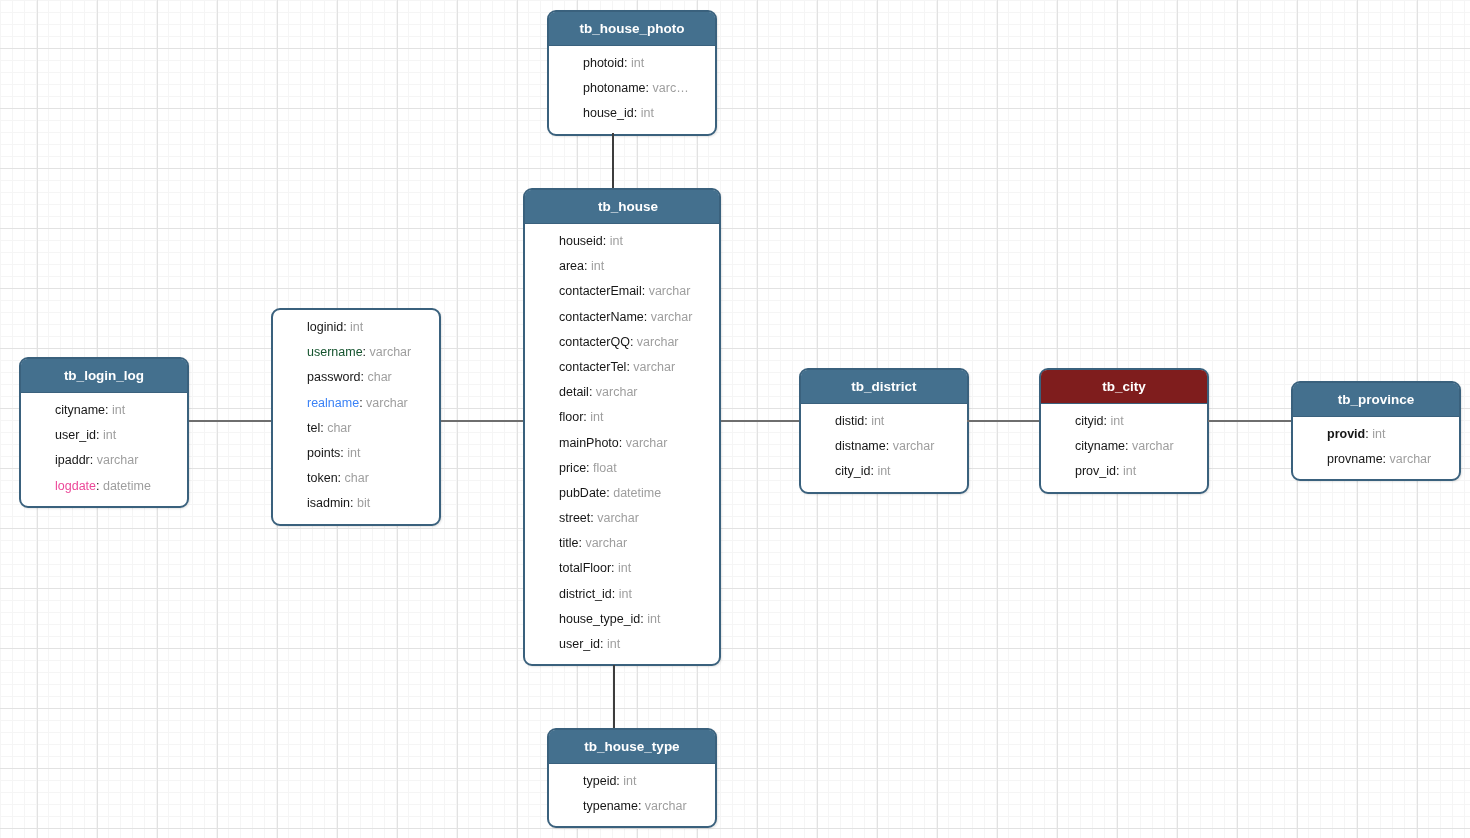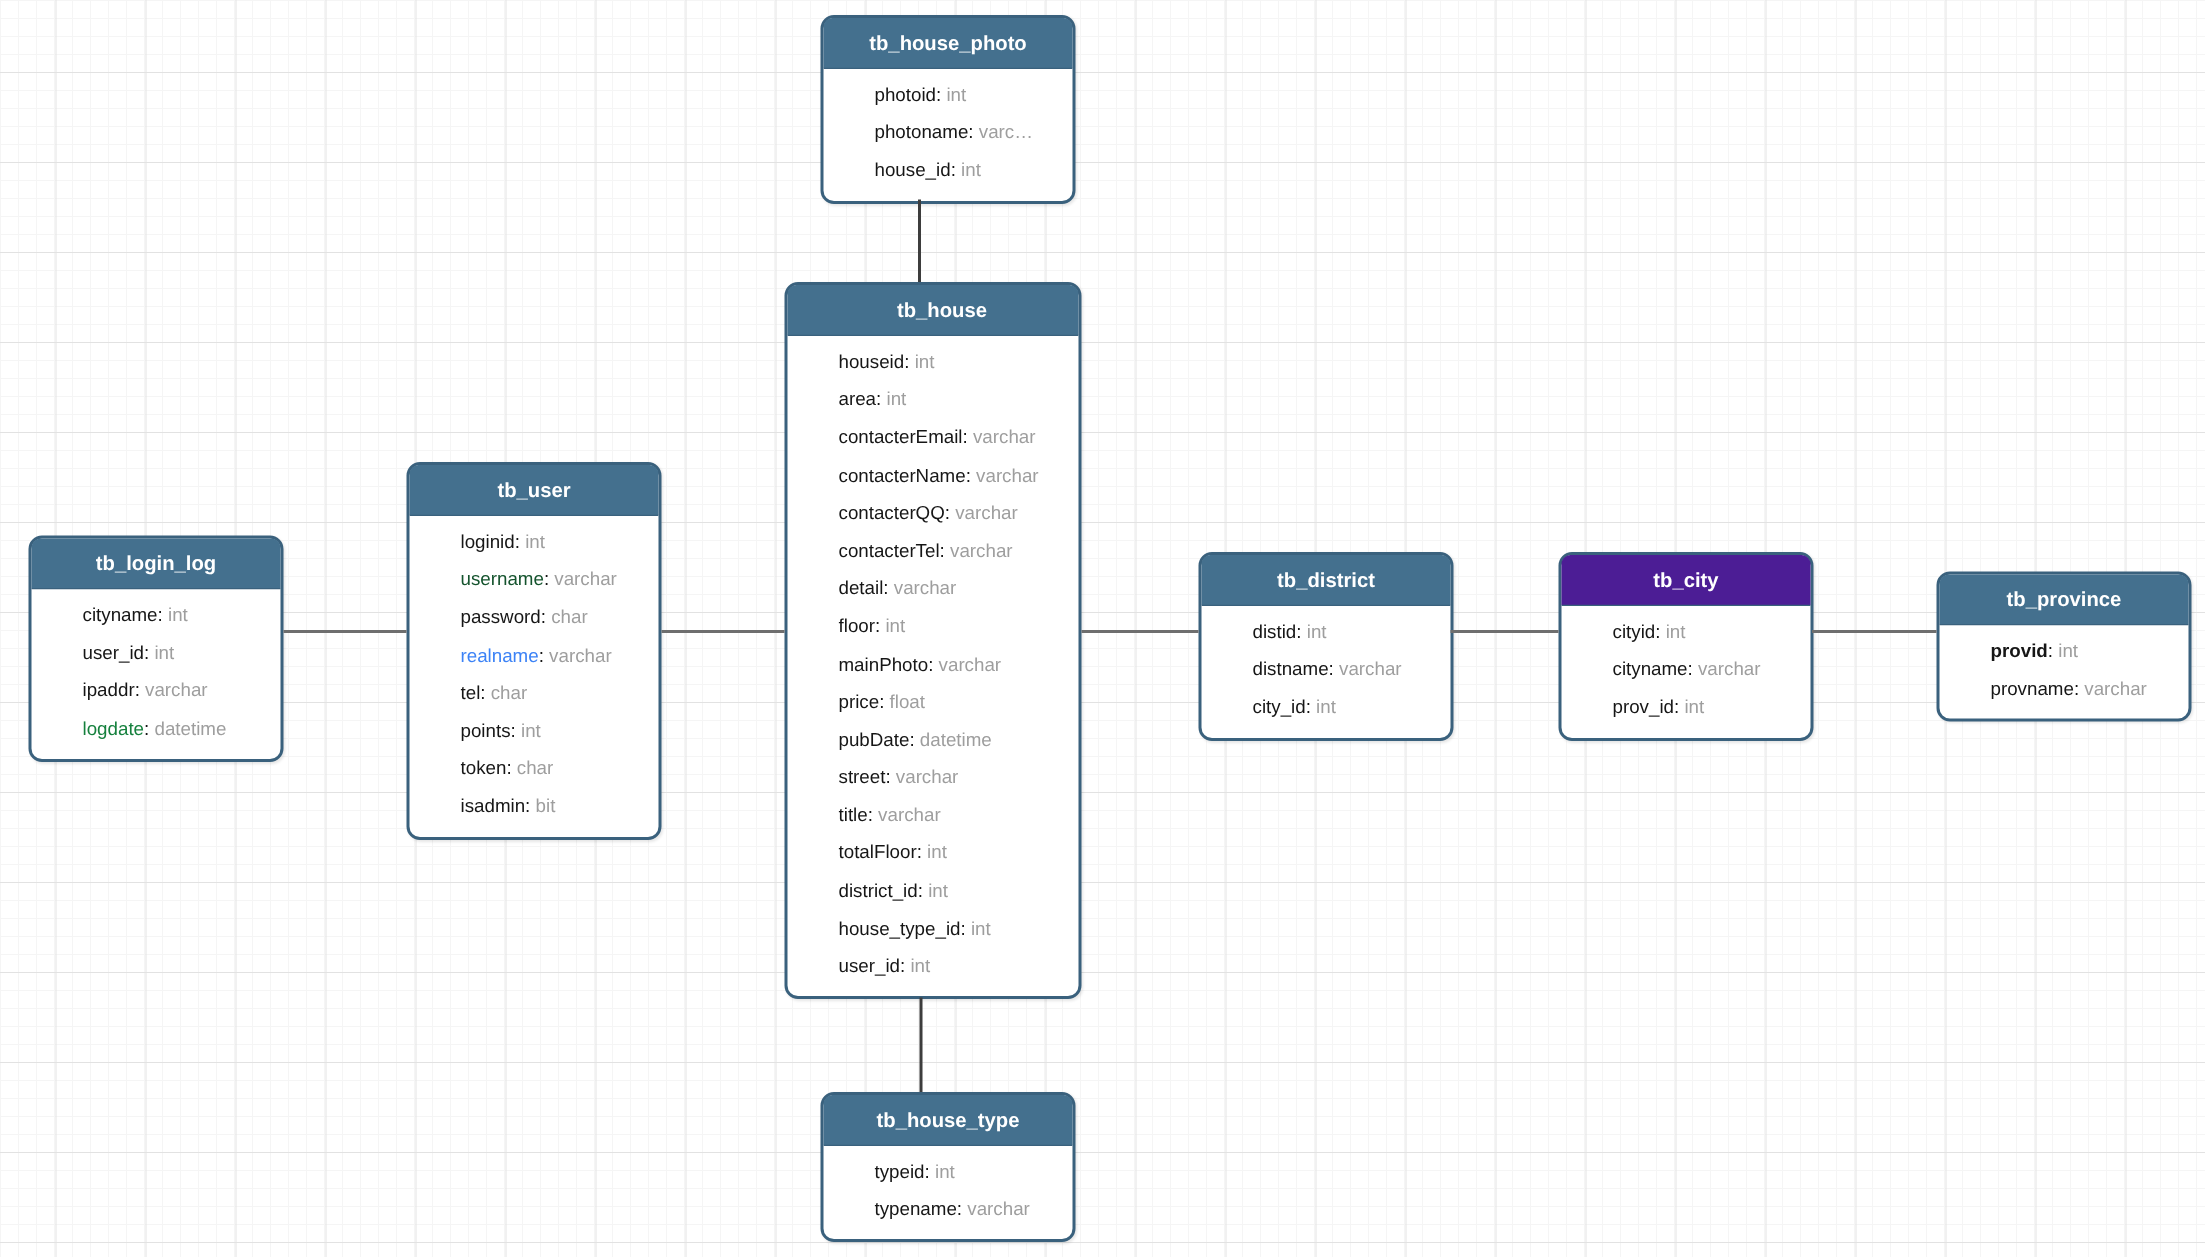--- a/index.html
+++ b/index.html
@@ -88,57 +88,54 @@
         <div class="table-row"><span class="field-name" style="color: rgb(22, 22, 22);">pubDate</span><span class="field-sep">: </span><span class="field-type" style="color: rgb(158, 158, 158);">datetime</span></div>
         <div class="table-row"><span class="field-name" style="color: rgb(22, 22, 22);">street</span><span class="field-sep">: </span><span class="field-type" style="color: rgb(158, 158, 158);">varchar</span></div>
         <div class="table-row"><span class="field-name" style="color: rgb(22, 22, 22);">title</span><span class="field-sep">: </span><span class="field-type" style="color: rgb(158, 158, 158);">varchar</span></div>
         <div class="table-row"><span class="field-name" style="color: rgb(22, 22, 22);">totalFloor</span><span class="field-sep">: </span><span class="field-type" style="color: rgb(158, 158, 158);">int</span></div>
         <div class="table-row"><span class="field-name" style="color: rgb(22, 22, 22);">district_id</span><span class="field-sep">: </span><span class="field-type" style="color: rgb(158, 158, 158);">int</span></div>
         <div class="table-row"><span class="field-name" style="color: rgb(22, 22, 22);">house_type_id</span><span class="field-sep">: </span><span class="field-type" style="color: rgb(158, 158, 158);">int</span></div>
         <div class="table-row"><span class="field-name" style="color: rgb(22, 22, 22);">user_id</span><span class="field-sep">: </span><span class="field-type" style="color: rgb(158, 158, 158);">int</span></div>
       </div>
   </div>
     <div class="table-node" style="left: 271px; top: 308px; width: 170px; border-color: rgb(58, 97, 125);">
-    <div class="table-header" style="background: rgb(68, 112, 142); border-bottom-color: rgb(58, 97, 125);">
-      <span class="table-title">tb_user</span>
-    </div>
     <div class="table-body">
         <div class="table-row"><span class="field-name" style="color: rgb(22, 22, 22);">loginid</span><span class="field-sep">: </span><span class="field-type" style="color: rgb(158, 158, 158);">int</span></div>
         <div class="table-row"><span class="field-name" style="color: #14532d; text-align: right;">username</span><span class="field-sep">: </span><span class="field-type" style="color: rgb(158, 158, 158);">varchar</span></div>
         <div class="table-row"><span class="field-name" style="color: rgb(22, 22, 22);">password</span><span class="field-sep">: </span><span class="field-type" style="color: rgb(158, 158, 158);">char</span></div>
         <div class="table-row"><span class="field-name" style="color: #3b82f6;">realname</span><span class="field-sep">: </span><span class="field-type" style="color: rgb(158, 158, 158);">varchar</span></div>
         <div class="table-row"><span class="field-name" style="color: rgb(22, 22, 22);">tel</span><span class="field-sep">: </span><span class="field-type" style="color: rgb(158, 158, 158);">char</span></div>
         <div class="table-row"><span class="field-name" style="color: rgb(22, 22, 22);">points</span><span class="field-sep">: </span><span class="field-type" style="color: rgb(158, 158, 158);">int</span></div>
         <div class="table-row"><span class="field-name" style="color: rgb(22, 22, 22);">token</span><span class="field-sep">: </span><span class="field-type" style="color: rgb(158, 158, 158);">char</span></div>
         <div class="table-row"><span class="field-name" style="color: rgb(22, 22, 22);">isadmin</span><span class="field-sep">: </span><span class="field-type" style="color: rgb(158, 158, 158);">bit</span></div>
       </div>
   </div>
     <div class="table-node" style="left: 19px; top: 357px; width: 170px; border-color: rgb(58, 97, 125);">
     <div class="table-header" style="background: rgb(68, 112, 142); border-bottom-color: rgb(58, 97, 125);">
       <span class="table-title">tb_login_log</span>
     </div>
     <div class="table-body">
         <div class="table-row"><span class="field-name" style="color: rgb(22, 22, 22);">cityname</span><span class="field-sep">: </span><span class="field-type" style="color: rgb(158, 158, 158);">int</span></div>
         <div class="table-row"><span class="field-name" style="color: rgb(22, 22, 22);">user_id</span><span class="field-sep">: </span><span class="field-type" style="color: rgb(158, 158, 158);">int</span></div>
         <div class="table-row"><span class="field-name" style="color: rgb(22, 22, 22);">ipaddr</span><span class="field-sep">: </span><span class="field-type" style="color: rgb(158, 158, 158);">varchar</span></div>
-        <div class="table-row"><span class="field-name" style="color: #15803d;">logdate</span><span class="field-sep">: </span><span class="field-type" style="color: rgb(158, 158, 158);">datetime</span></div>
+        <div class="table-row"><span class="field-name" style="color: #ec4899;">logdate</span><span class="field-sep">: </span><span class="field-type" style="color: rgb(158, 158, 158);">datetime</span></div>
       </div>
   </div>
     <div class="table-node" style="left: 799px; top: 368px; width: 170px; border-color: rgb(58, 97, 125);">
     <div class="table-header" style="background: rgb(68, 112, 142); border-bottom-color: rgb(58, 97, 125);">
       <span class="table-title">tb_district</span>
     </div>
     <div class="table-body">
         <div class="table-row"><span class="field-name" style="color: rgb(22, 22, 22);">distid</span><span class="field-sep">: </span><span class="field-type" style="color: rgb(158, 158, 158);">int</span></div>
         <div class="table-row"><span class="field-name" style="color: rgb(22, 22, 22);">distname</span><span class="field-sep">: </span><span class="field-type" style="color: rgb(158, 158, 158);">varchar</span></div>
         <div class="table-row"><span class="field-name" style="color: rgb(22, 22, 22);">city_id</span><span class="field-sep">: </span><span class="field-type" style="color: rgb(158, 158, 158);">int</span></div>
       </div>
   </div>
     <div class="table-node" style="left: 1039px; top: 368px; width: 170px; border-color: rgb(58, 97, 125);">
-    <div class="table-header" style="background: #4c1d95; border-bottom-color: rgb(58, 97, 125);">
+    <div class="table-header" style="background: #7f1d1d; border-bottom-color: rgb(58, 97, 125);">
       <span class="table-title">tb_city</span>
     </div>
     <div class="table-body">
         <div class="table-row"><span class="field-name" style="color: rgb(22, 22, 22);">cityid</span><span class="field-sep">: </span><span class="field-type" style="color: rgb(158, 158, 158);">int</span></div>
         <div class="table-row"><span class="field-name" style="color: rgb(22, 22, 22);">cityname</span><span class="field-sep">: </span><span class="field-type" style="color: rgb(158, 158, 158);">varchar</span></div>
         <div class="table-row"><span class="field-name" style="color: rgb(22, 22, 22);">prov_id</span><span class="field-sep">: </span><span class="field-type" style="color: rgb(158, 158, 158);">int</span></div>
       </div>
   </div>
     <div class="table-node" style="left: 1291px; top: 381px; width: 170px; border-color: rgb(58, 97, 125);">
     <div class="table-header" style="background: rgb(68, 112, 142); border-bottom-color: rgb(58, 97, 125);">

